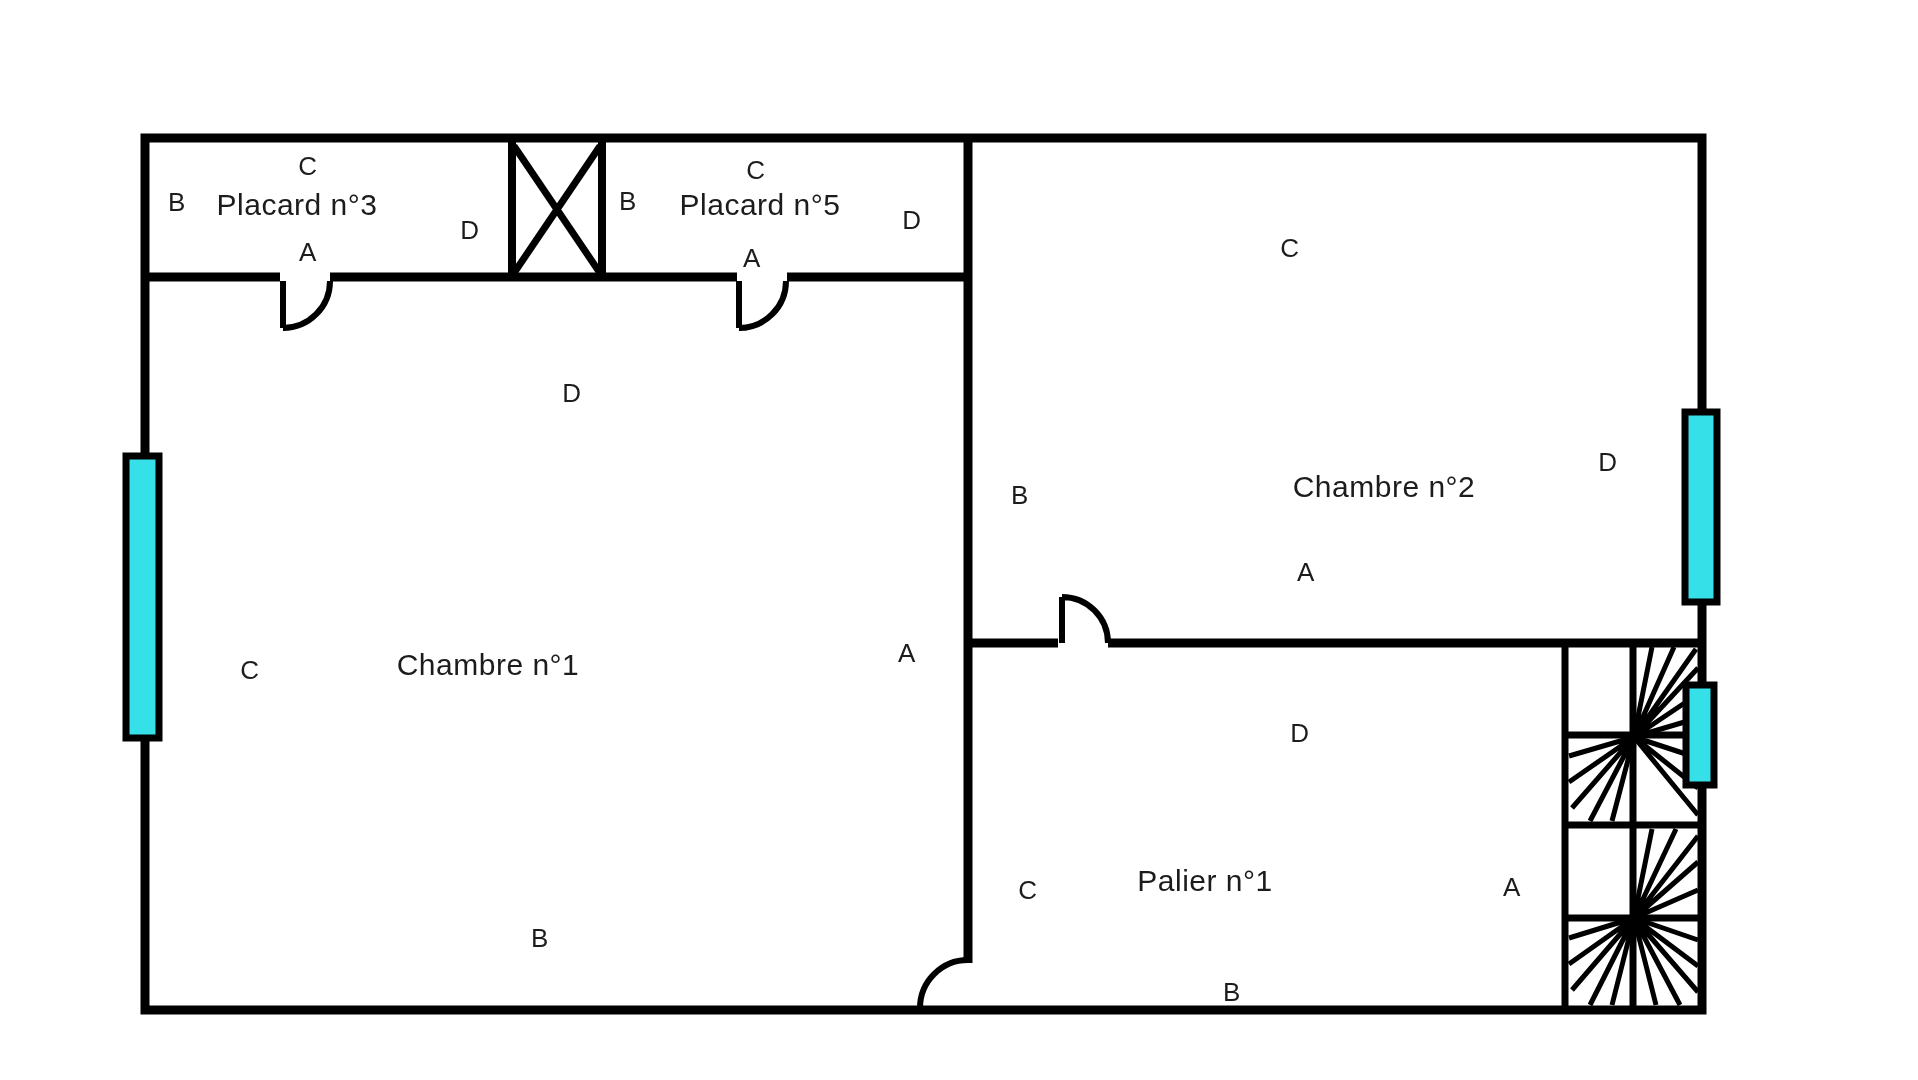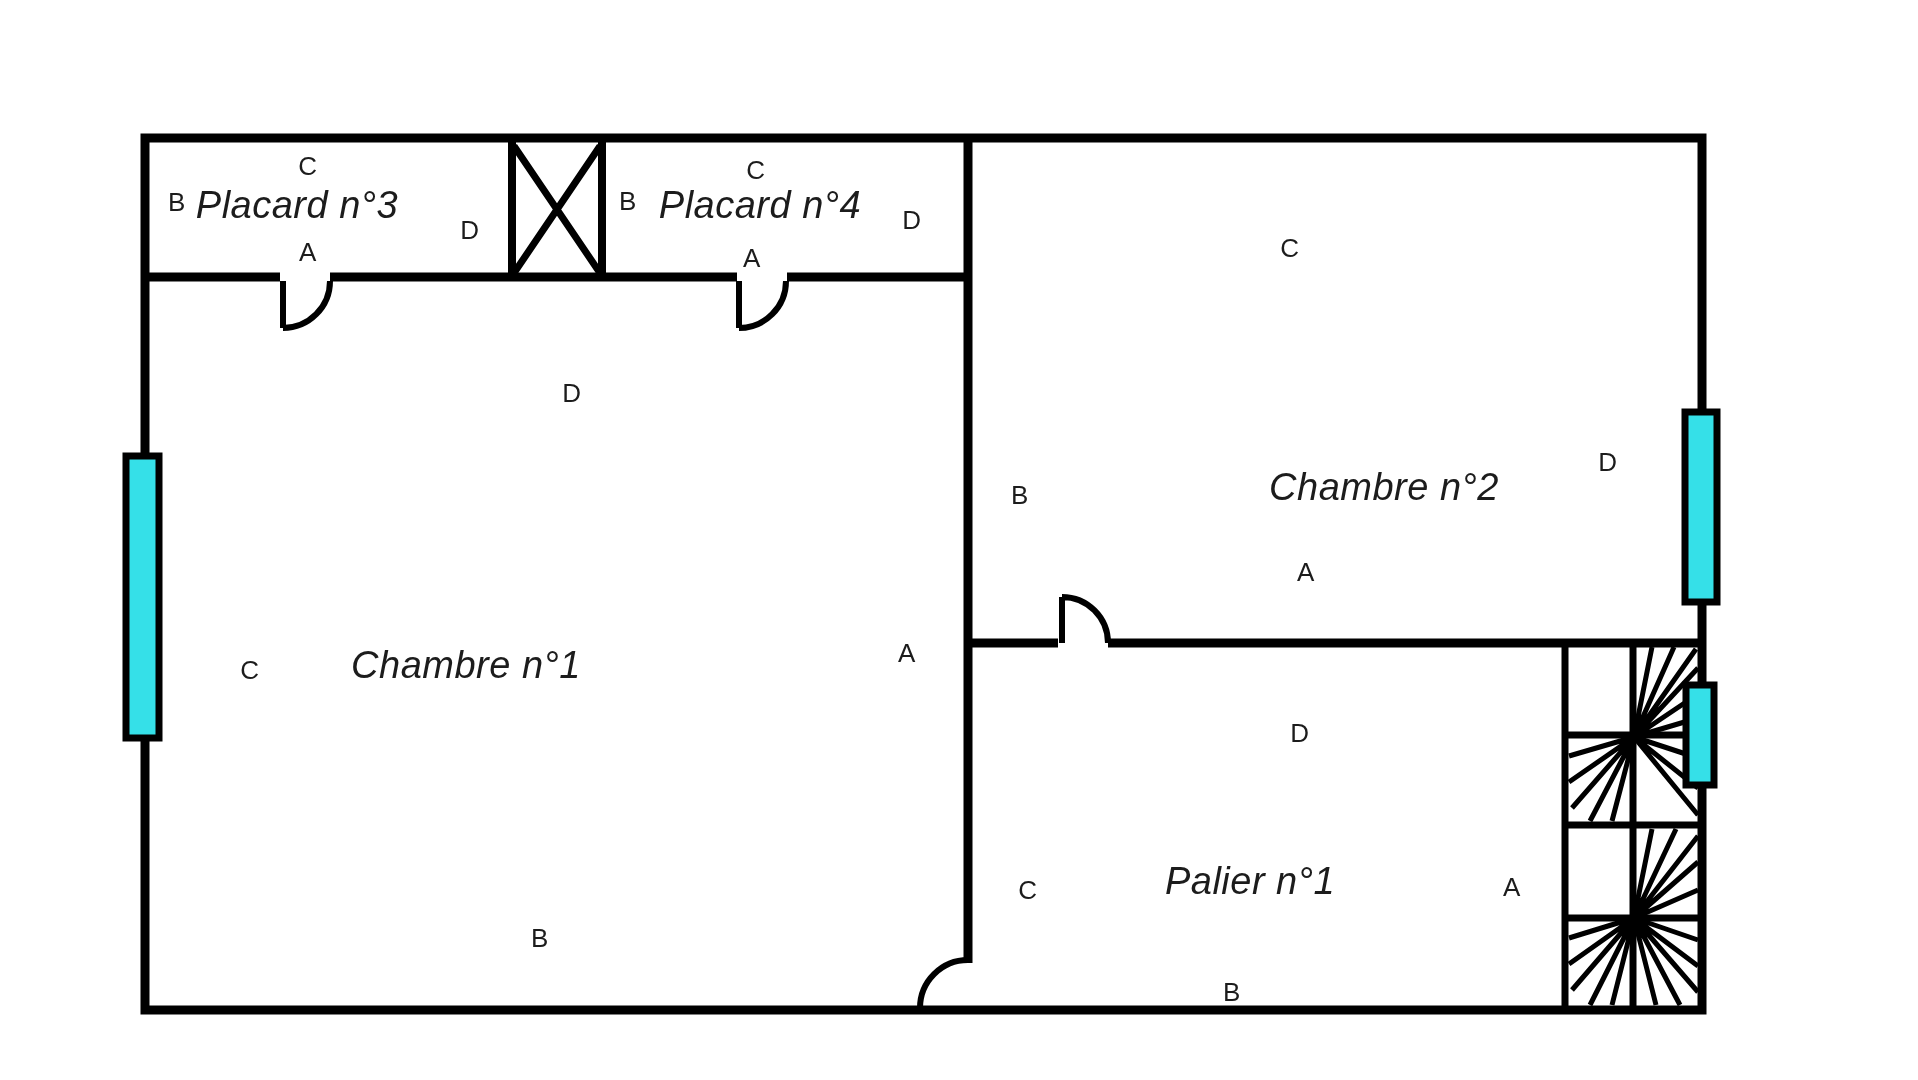--- a/index.html
+++ b/index.html
@@ -14,21 +14,21 @@
   .labels-layer{position:absolute;left:0;top:0;width:100%;height:100%;}
   .plan-label{
     position:absolute;
     transform:translate(-50%,-50%);
     color:var(--label,#1c1c1c);
     font-size:26px;
     line-height:1;
     white-space:nowrap;
     letter-spacing:0.5px;
   }
-  .plan-label.room{font-size:38px;font-style:italic;}
+  .plan-label.room{font-size:30px;}
   .wall{stroke:var(--wall,#000);stroke-width:9;fill:none;}
   .wall-mid{stroke:var(--wall,#000);stroke-width:8;fill:none;}
   .thin{stroke:var(--wall,#000);stroke-width:7;fill:none;}
   .ray{stroke:var(--wall,#000);stroke-width:5;fill:none;}
   .door{stroke:var(--wall,#000);stroke-width:6;fill:none;}
   .window{stroke:var(--wall,#000);stroke-width:7;fill:var(--window-fill,#35e0e8);}
 </style>
 </head>
 <body>
 
@@ -78,32 +78,32 @@
   </svg>
 
   <div class="labels-layer" id="labels-layer">
       <span class="plan-label" style="left: 308px; top: 166px;">C</span>
       <span class="plan-label" style="left: 177px; top: 202px;">B</span>
       <span class="plan-label room" style="left: 297px; top: 205px;">Placard n°3</span>
       <span class="plan-label" style="left: 308px; top: 252px;">A</span>
       <span class="plan-label" style="left: 470px; top: 230px;">D</span>
       <span class="plan-label" style="left: 756px; top: 170px;">C</span>
       <span class="plan-label" style="left: 628px; top: 201px;">B</span>
-      <span class="plan-label room" style="left: 760px; top: 205px;">Placard n°4</span>
+      <span class="plan-label room" style="left: 760px; top: 205px;">Placard n°5</span>
       <span class="plan-label" style="left: 752px; top: 258px;">A</span>
       <span class="plan-label" style="left: 912px; top: 220px;">D</span>
       <span class="plan-label" style="left: 1290px; top: 248px;">C</span>
       <span class="plan-label" style="left: 1020px; top: 495px;">B</span>
       <span class="plan-label room" style="left: 1384px; top: 487px;">Chambre n°2</span>
       <span class="plan-label" style="left: 1608px; top: 462px;">D</span>
       <span class="plan-label" style="left: 1306px; top: 572px;">A</span>
       <span class="plan-label" style="left: 572px; top: 393px;">D</span>
       <span class="plan-label" style="left: 250px; top: 670px;">C</span>
-      <span class="plan-label room" style="left: 466px; top: 665px;">Chambre n°1</span>
+      <span class="plan-label room" style="left: 488px; top: 665px;">Chambre n°1</span>
       <span class="plan-label" style="left: 907px; top: 653px;">A</span>
       <span class="plan-label" style="left: 540px; top: 938px;">B</span>
       <span class="plan-label" style="left: 1300px; top: 733px;">D</span>
       <span class="plan-label" style="left: 1028px; top: 890px;">C</span>
-      <span class="plan-label room" style="left: 1250px; top: 881px;">Palier n°1</span>
+      <span class="plan-label room" style="left: 1205px; top: 881px;">Palier n°1</span>
       <span class="plan-label" style="left: 1512px; top: 887px;">A</span>
       <span class="plan-label" style="left: 1232px; top: 992px;">B</span>
     </div>
 </div>
 
 </body></html>

